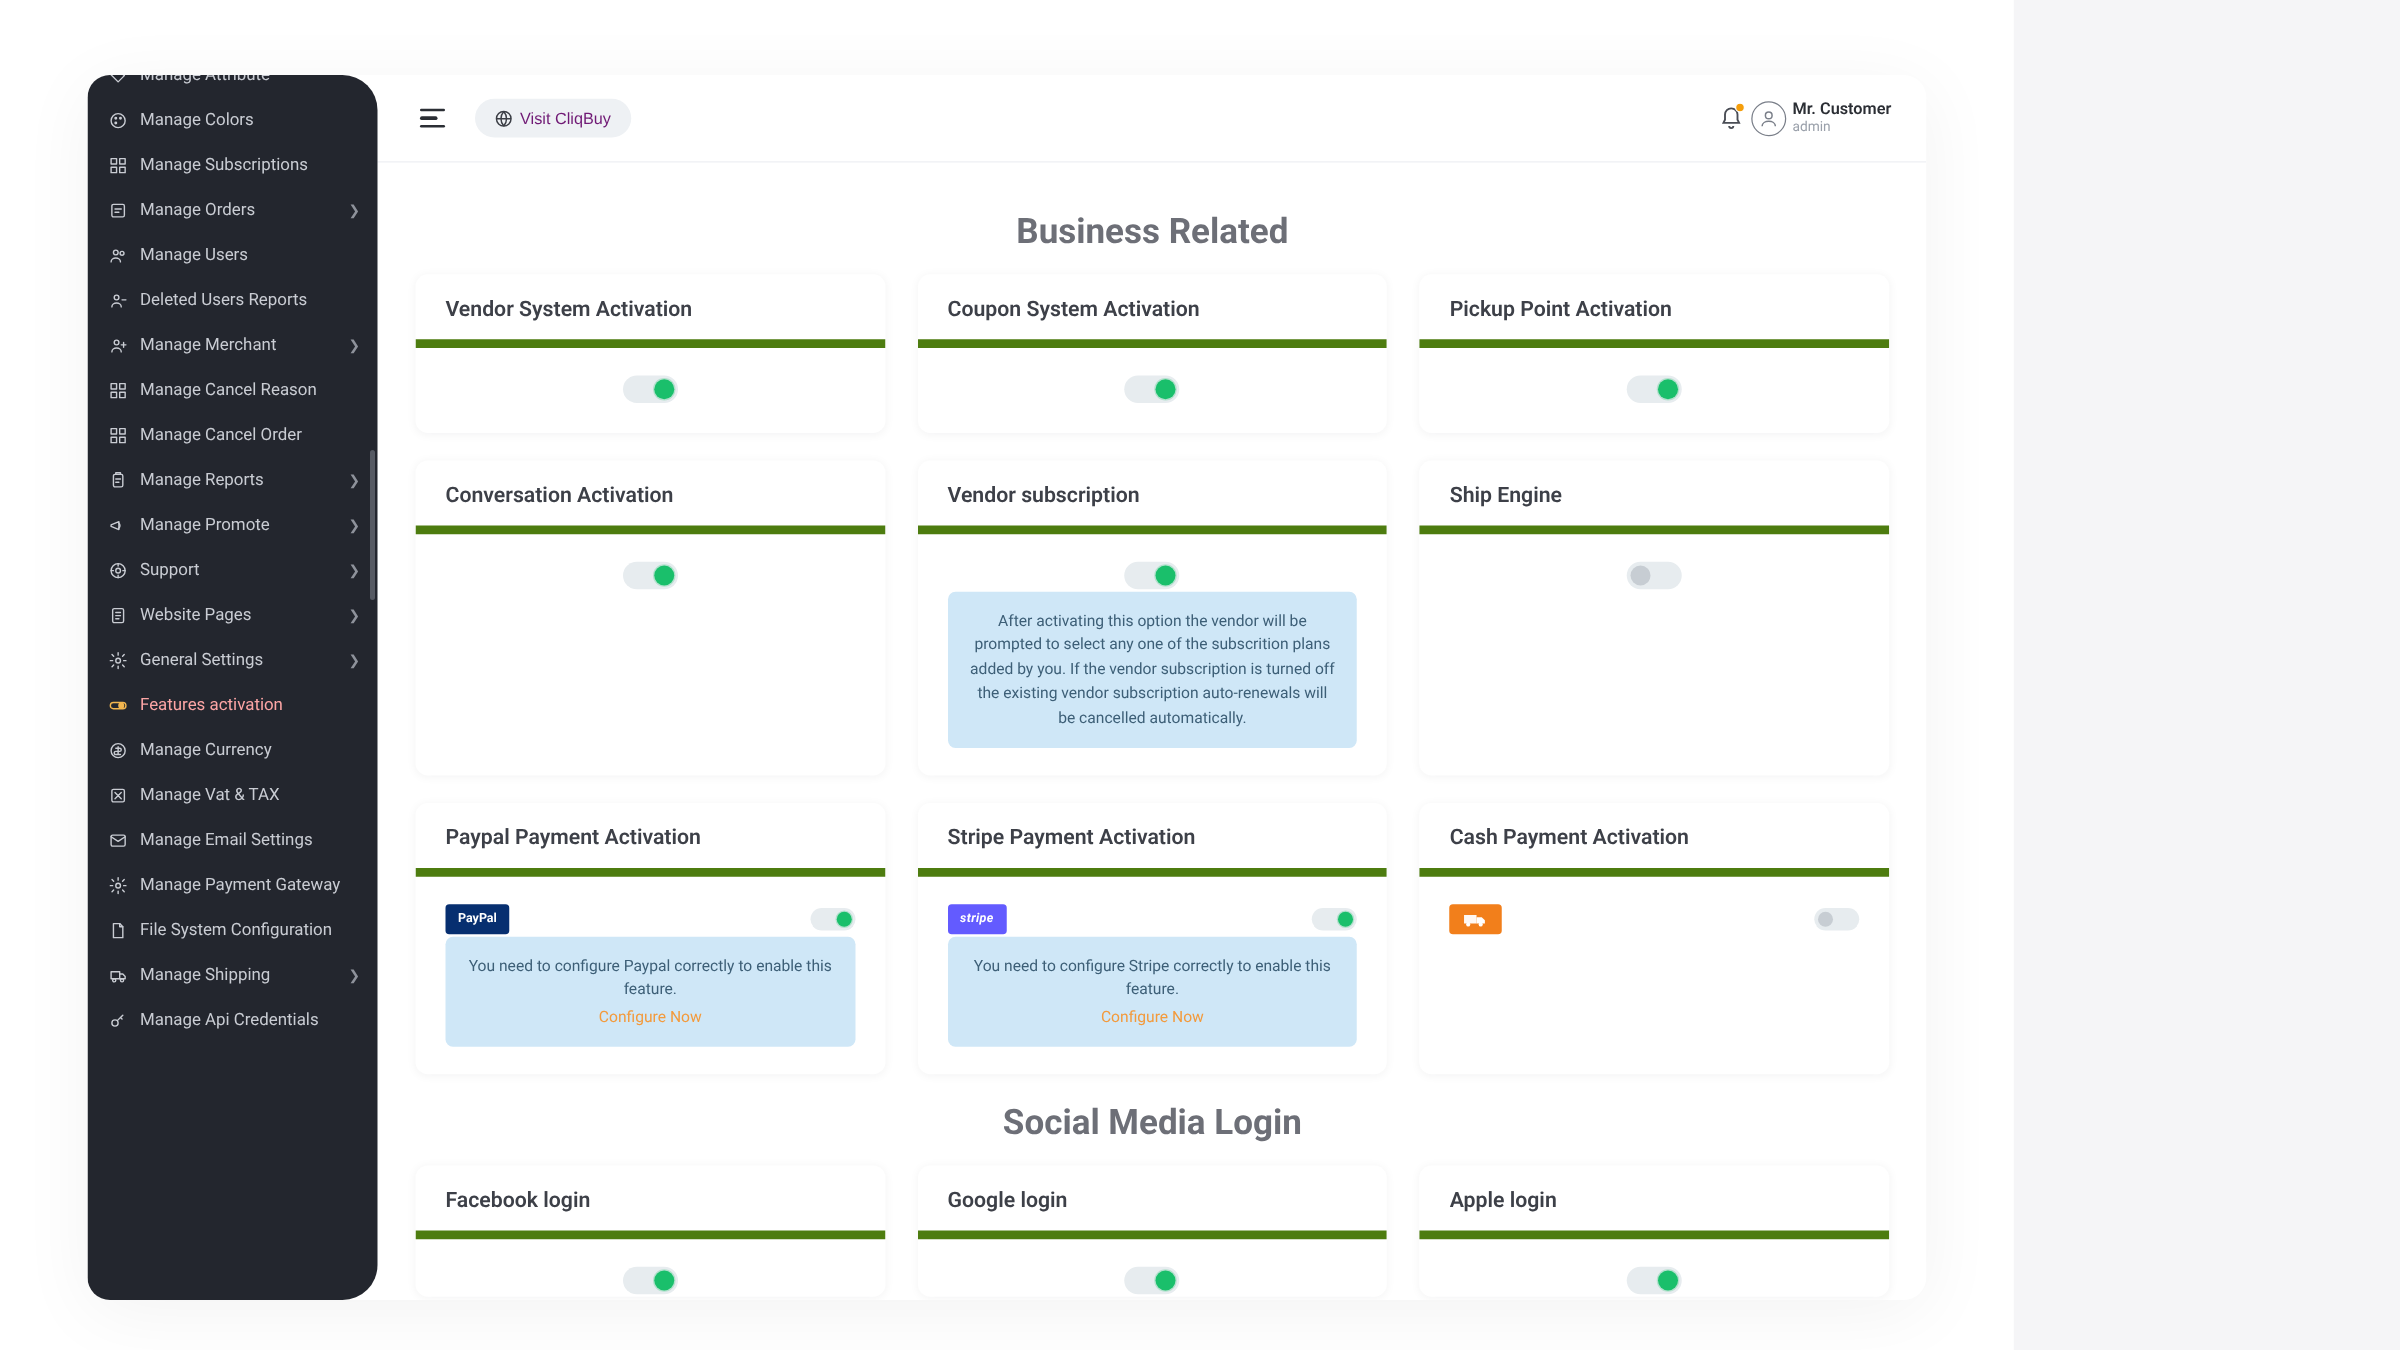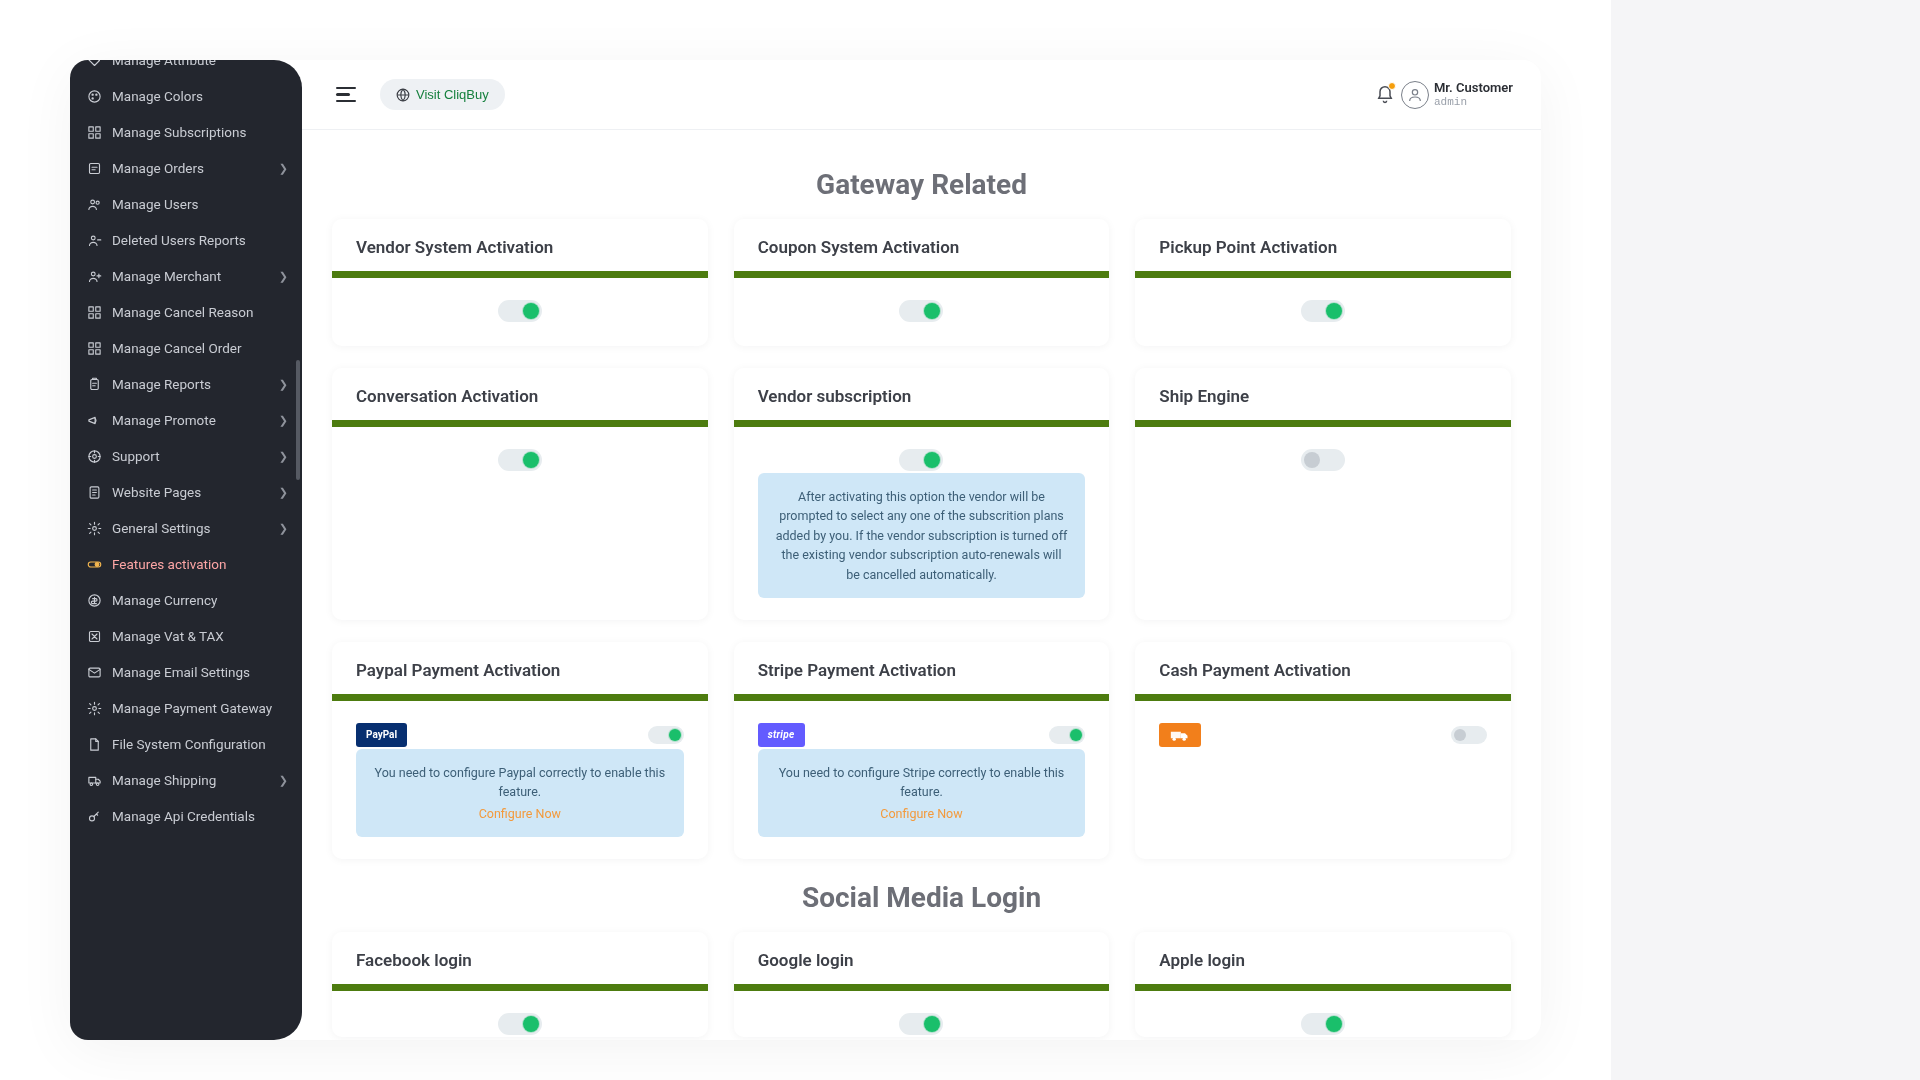--- a/index.html
+++ b/index.html
@@ -21,28 +21,28 @@
 .side-item.cut-top { margin-top: -8px; padding-top: 0; }
 
 
 .main { flex: 1; display: flex; flex-direction: column; min-width: 0; }
 
 
 .topbar { height: 70px; display: flex; align-items: center; padding: 0 28px; border-bottom: 1px solid #eef0f3; gap: 18px; }
 .hamburger { display: inline-flex; flex-direction: column; gap: 4px; cursor: pointer; padding: 6px; }
 .hamburger span { width: 20px; height: 2.5px; background: #2b2e34; border-radius: 2px; }
 .hamburger span:nth-child(2) { width: 14px; }
-.visit-btn { background: #eef1f4; border: none; border-radius: 20px; padding: 8px 16px; font-size: 13px; color: #15803d; display: inline-flex; align-items: center; gap: 6px; cursor: pointer; }
+.visit-btn { background: #eef1f4; border: none; border-radius: 20px; padding: 8px 16px; font-size: 13px; color: #701a75; display: inline-flex; align-items: center; gap: 6px; cursor: pointer; }
 .topbar-right { margin-left: auto; display: flex; align-items: center; gap: 5px; }
 .bell { position: relative; width: 22px; height: 22px; display: inline-flex; align-items: center; justify-content: center; cursor: pointer; }
 .bell-dot { position: absolute; top: -2px; right: 0; width: 8px; height: 8px; background: #f59e0b; border-radius: 50%; border: 1.5px solid #fff; }
 .avatar { width: 28px; height: 28px; border: 1.5px solid #7a7f89; border-radius: 50%; display: inline-flex; align-items: center; justify-content: center; cursor: pointer; }
 .user-block { display: flex; flex-direction: column; align-items: flex-start; line-height: 1.12; }
 .user-name { font-size: 13px; font-weight: 600; color: #2b2e34; }
-.user-role { font-size: 11px; color: #9aa0aa; font-family: Liberation Mono, monospace; }
+.user-role { font-size: 11px; color: #9aa0aa; }
 
 
 .content { flex: 1; overflow: auto; padding: 24px 30px 0 30px; }
 .section-title { text-align: center; font-size: 28px; font-weight: 700; color: #6d6f77; margin: 14px 0 18px 0; }
 .grid3 { display: grid; grid-template-columns: repeat(3, 1fr); gap: 26px; margin-bottom: 22px; }
 .card { background: #fff; border-radius: 10px; box-shadow: 0 1px 8px rgba(20,22,30,0.05); padding: 0 24px 22px 24px; overflow: hidden; }
 .card-header { font-size: 17px; font-weight: 600; color: #3d4048; padding: 18px 0 14px 0; border-bottom: 7px solid #4d7c0f; margin: 0 -24px 16px -24px; padding-left: 24px; padding-right: 24px; }
 .toggle-row { display: flex; justify-content: center; padding: 6px 0 2px 0; }
 .toggle-row.between { justify-content: space-between; align-items: center; }
 .toggle { width: 44px; height: 22px; background: #e7ecef; border-radius: 12px; position: relative; cursor: pointer; }
@@ -329,21 +329,21 @@
           </div>
           <div class="user-block">
             <span class="user-name">Mr. Customer</span>
             <span class="user-role">admin</span>
           </div>
         </div>
       </div>
 
       <div class="content">
 
-        <h2 class="section-title">Gateway Related</h2>
+        <h2 class="section-title">Business Related</h2>
         <div class="grid3">
           <div class="card">
             <div class="card-header">Vendor System Activation</div>
             <div class="toggle-row">
                 <div class="toggle on">
                   <span class="knob"></span>
                 </div>
               </div>
           </div>
           <div class="card">

